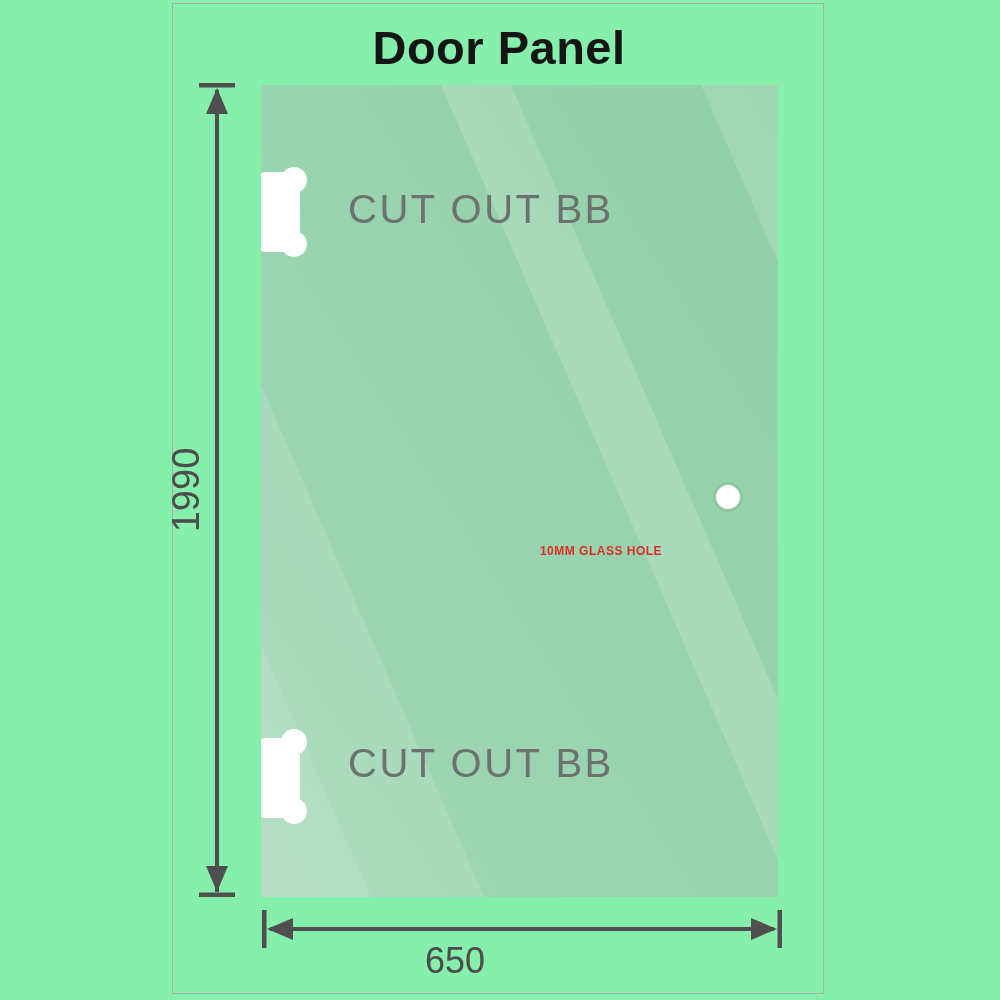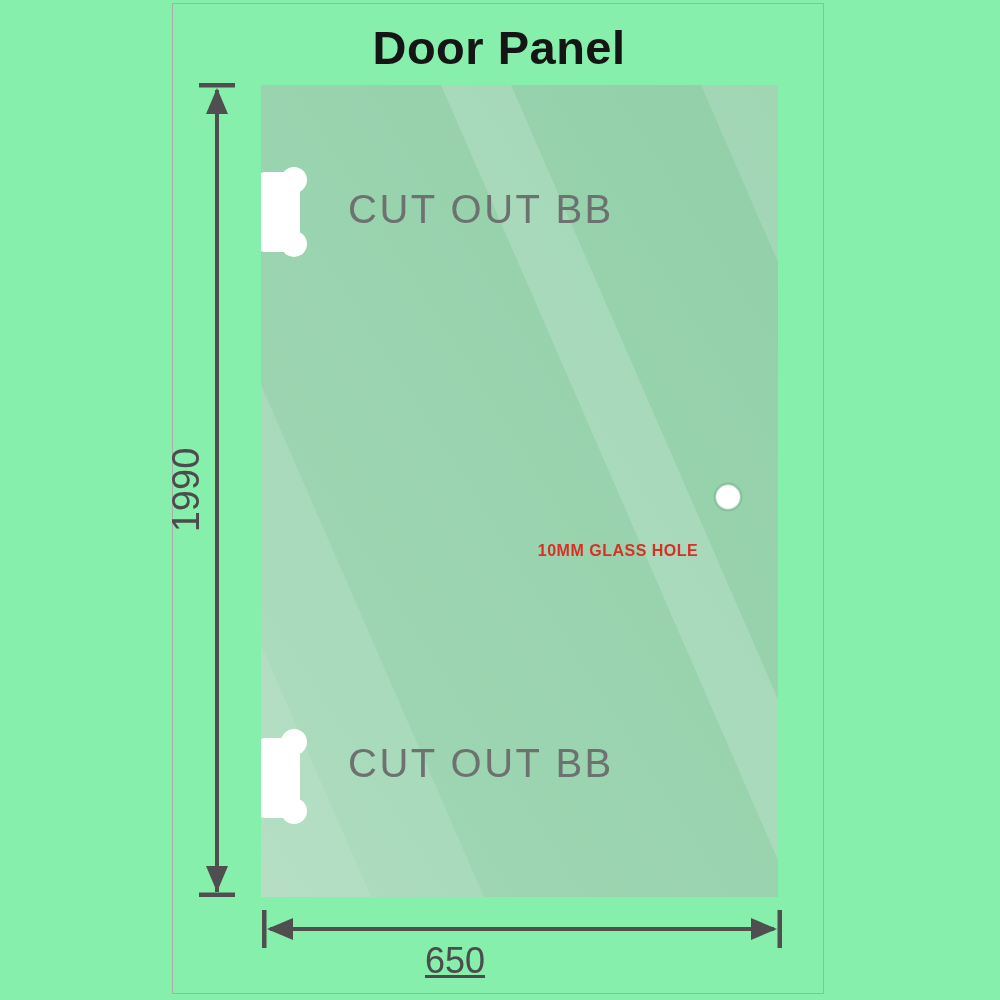--- a/index.html
+++ b/index.html
@@ -66,39 +66,38 @@
     left: 186px;
     top: 490px;
     font-size: 38px;
     transform: translate(-50%, -50%) rotate(-90deg);
   }
   .dim-label.width {
     left: 455px;
     top: 961px;
     font-size: 36px;
     transform: translate(-50%, -50%);
-    text-decoration: underline;
   }
   .cutout-label {
     position: absolute;
     left: 348px;
     transform: translateY(-50%);
     font-size: 40px;
     letter-spacing: 2.5px;
     color: #6d7170;
     white-space: nowrap;
   }
   .cutout-label.top    { top: 209px; }
   .cutout-label.bottom { top: 763px; }
   .hole-label {
     position: absolute;
-    left: 618px;
+    left: 601px;
     top: 551px;
     transform: translate(-50%, -50%);
-    font-size: 16px;
+    font-size: 12px;
     font-weight: 700;
     letter-spacing: 0.5px;
     color: #d93025;
     white-space: nowrap;
   }
 </style>
 </head>
 <body>
 
 <div class="page">

